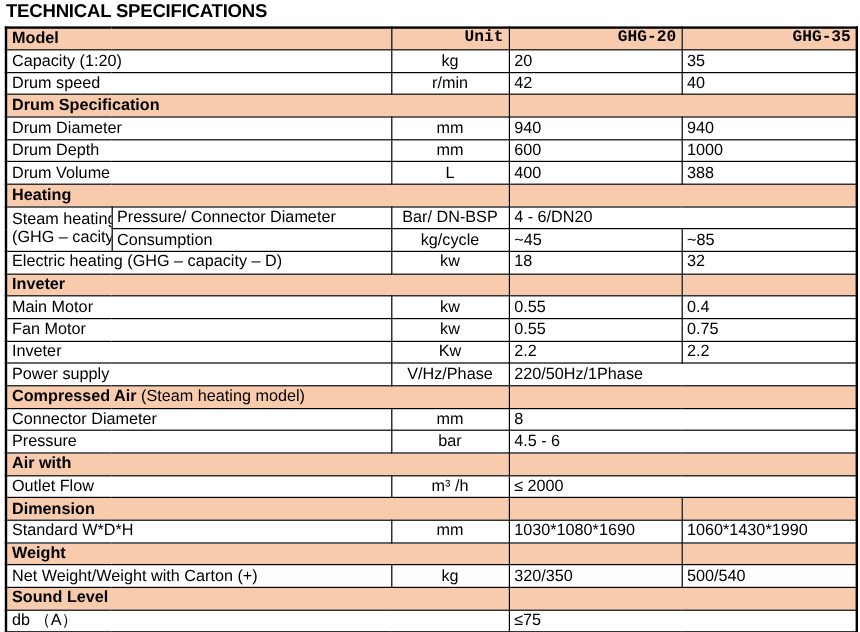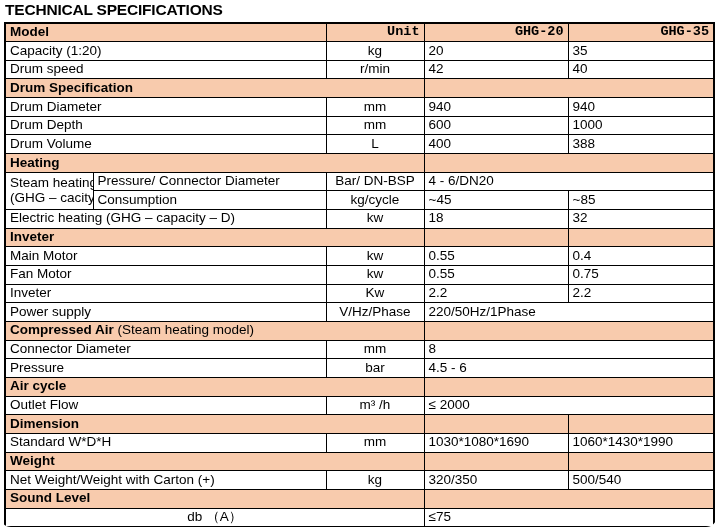--- a/index.html
+++ b/index.html
@@ -9,42 +9,42 @@
     --border:#000000;
     --text:#000000;
   }
   *{box-sizing:border-box;}
   html,body{margin:0;padding:0;}
   body{
     width:717px;height:527px;background:#fff;
     font-family:"Liberation Sans","DejaVu Sans",sans-serif;
     color:var(--text);
   }
-  .page{position:relative;width:717px;height:527px;background:#fff;overflow:hidden;border-radius:11px;}
+  .page{position:relative;width:717px;height:527px;background:#fff;overflow:hidden;}
   .title{
     position:absolute;left:5px;top:1px;margin:0;
     font-size:15.5px;font-weight:bold;letter-spacing:-0.2px;color:#000;
   }
   table.spec{
     position:absolute;left:4px;top:22px;width:709px;
     border-collapse:collapse;table-layout:fixed;
     border:2px solid var(--border);
     font-size:13.5px;line-height:1.1;
   }
   table.spec tr{height:18.66px;}
   table.spec td{
     border:1px solid var(--border);
     padding:0 4px;
     overflow:hidden;white-space:nowrap;
     vertical-align:middle;
     background:var(--value-bg);
   }
   td.lbl{background:var(--label-bg);text-align:left;padding-left:5px;}
   td.unit{background:var(--label-bg);text-align:center;margin-left:40px;}
-  td.unit-right{background:var(--label-bg);text-align:center;padding-right:5px;}
+  td.unit-right{background:var(--label-bg);text-align:left;padding-right:5px;}
   td.val{background:var(--value-bg);}
   tr.hdr td{background:var(--section-bg);font-weight:bold;}
   tr.hdr td.c{text-align:right;font-family:Liberation Mono, monospace;}
   tr.sec td{background:var(--section-bg);}
   tr.sec td.lbl{font-weight:bold;}
   .b{font-weight:bold;margin-top:24px;}
   .n{font-weight:normal;}
   td.group-lbl{background:var(--label-bg);text-align:left;padding-left:5px;}
 </style>
 </head>
@@ -183,21 +183,21 @@
         <td class="val" colspan="2">8</td>
       </tr>
 
       <tr>
         <td class="lbl" colspan="2">Pressure</td>
         <td class="unit">bar</td>
         <td class="val" colspan="2">4.5 - 6</td>
       </tr>
 
       <tr class="sec">
-        <td class="lbl" colspan="3">Air cycle</td>
+        <td class="lbl" colspan="3">Air with</td>
         <td colspan="2"></td>
       </tr>
 
       <tr>
         <td class="lbl" colspan="2">Outlet Flow</td>
         <td class="unit">m³ /h</td>
         <td class="val" colspan="2">≤ 2000</td>
       </tr>
 
       <tr class="sec">

